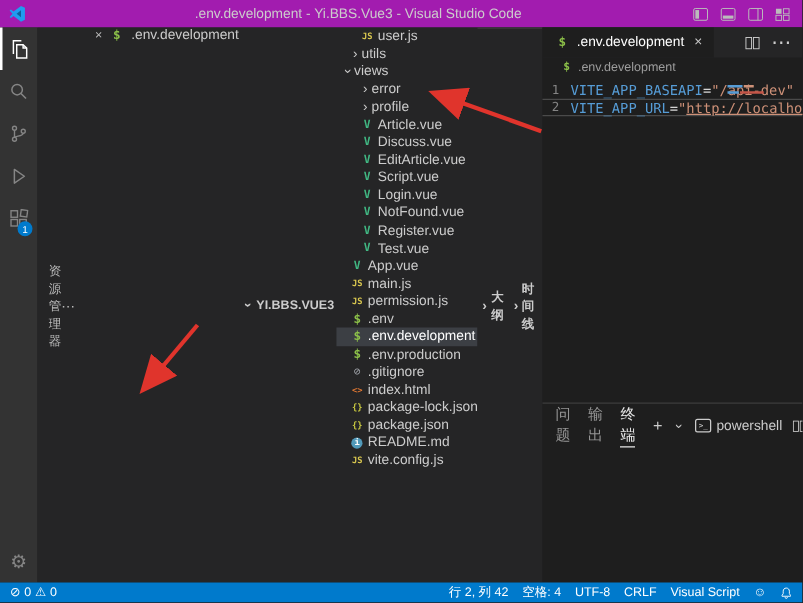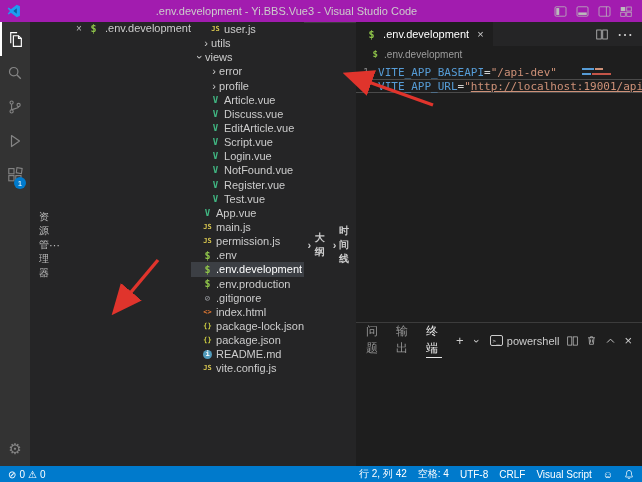--- a/index.html
+++ b/index.html
@@ -176,20 +176,24 @@
         <span>资源管理器</span>
         <span class="dots">⋯</span>
       </div>
       <div>
           <div class="oe-row">
             <span class="oe-close">×</span>
             <span class="file-icon" style="color: rgb(141, 193, 73); font-size: 10px; font-weight: bold;">$</span>
             <span>.env.development</span>
           </div>
         </div>
+      <div class="sec-head proj-head">
+        <span class="chev rot90">›</span>
+        <span>YI.BBS.VUE3</span>
+      </div>
       <div class="tree">
           <div class="tree-row" style="padding-left: 18px;">
             <span class="file-icon" style="color: rgb(216, 198, 79); font-size: 7px; font-weight: bold;">JS</span>
             <span class="tree-label">user.js</span>
           </div>
           <div class="tree-row" style="padding-left: 10px;">
             <span class="chev">›</span>
             <span class="tree-label">utils</span>
           </div>
           <div class="tree-row" style="padding-left: 4px;">

